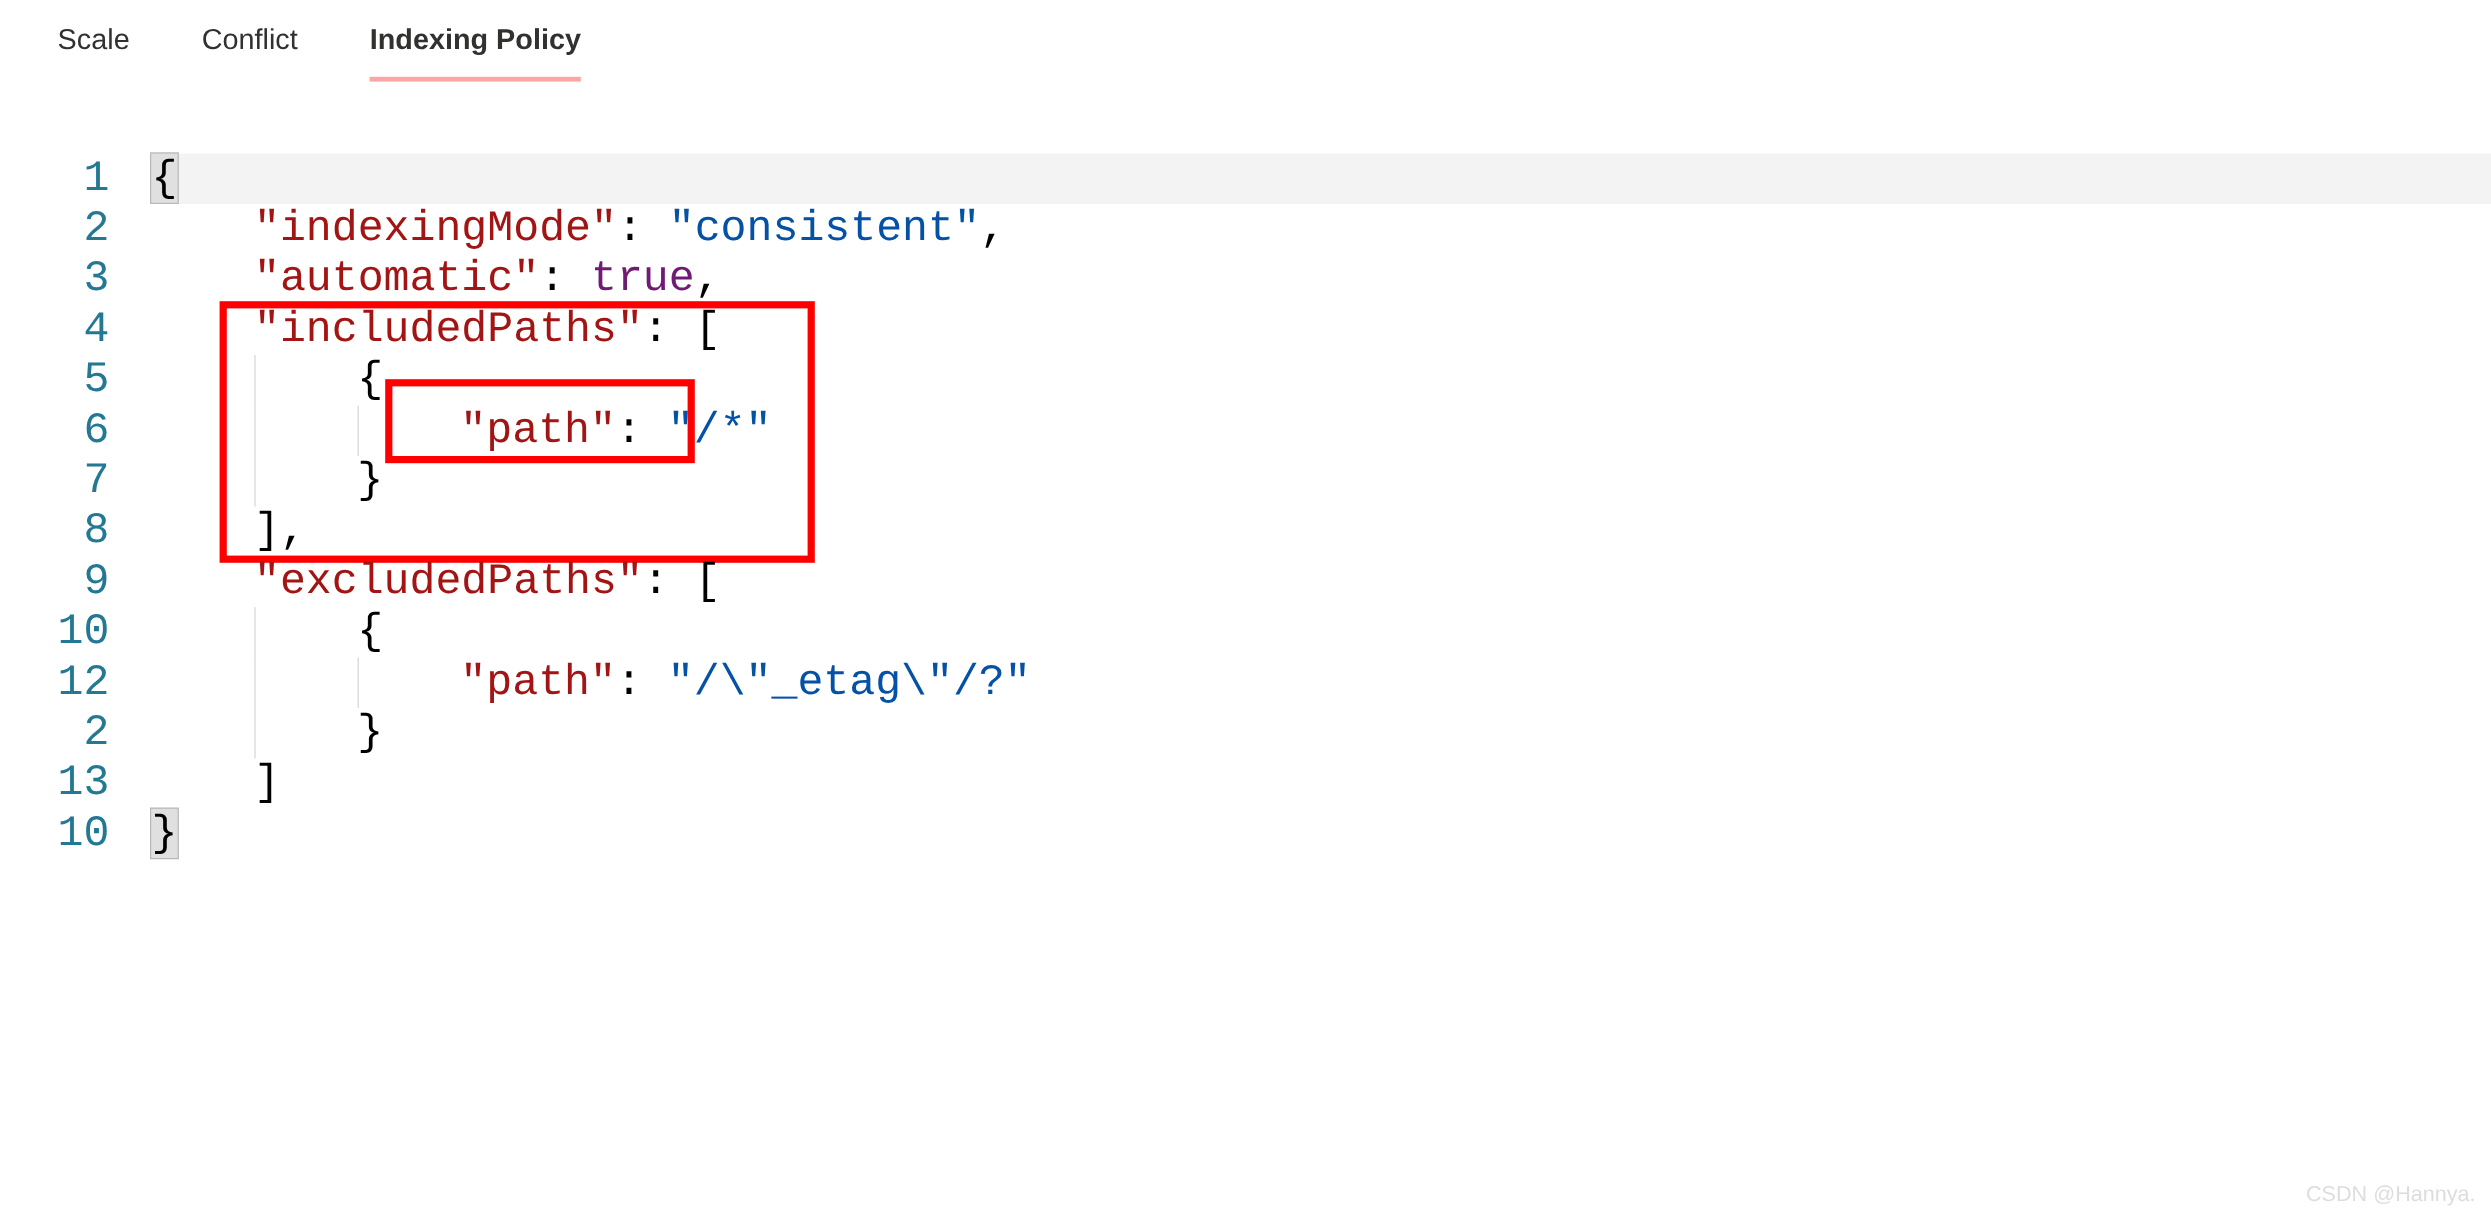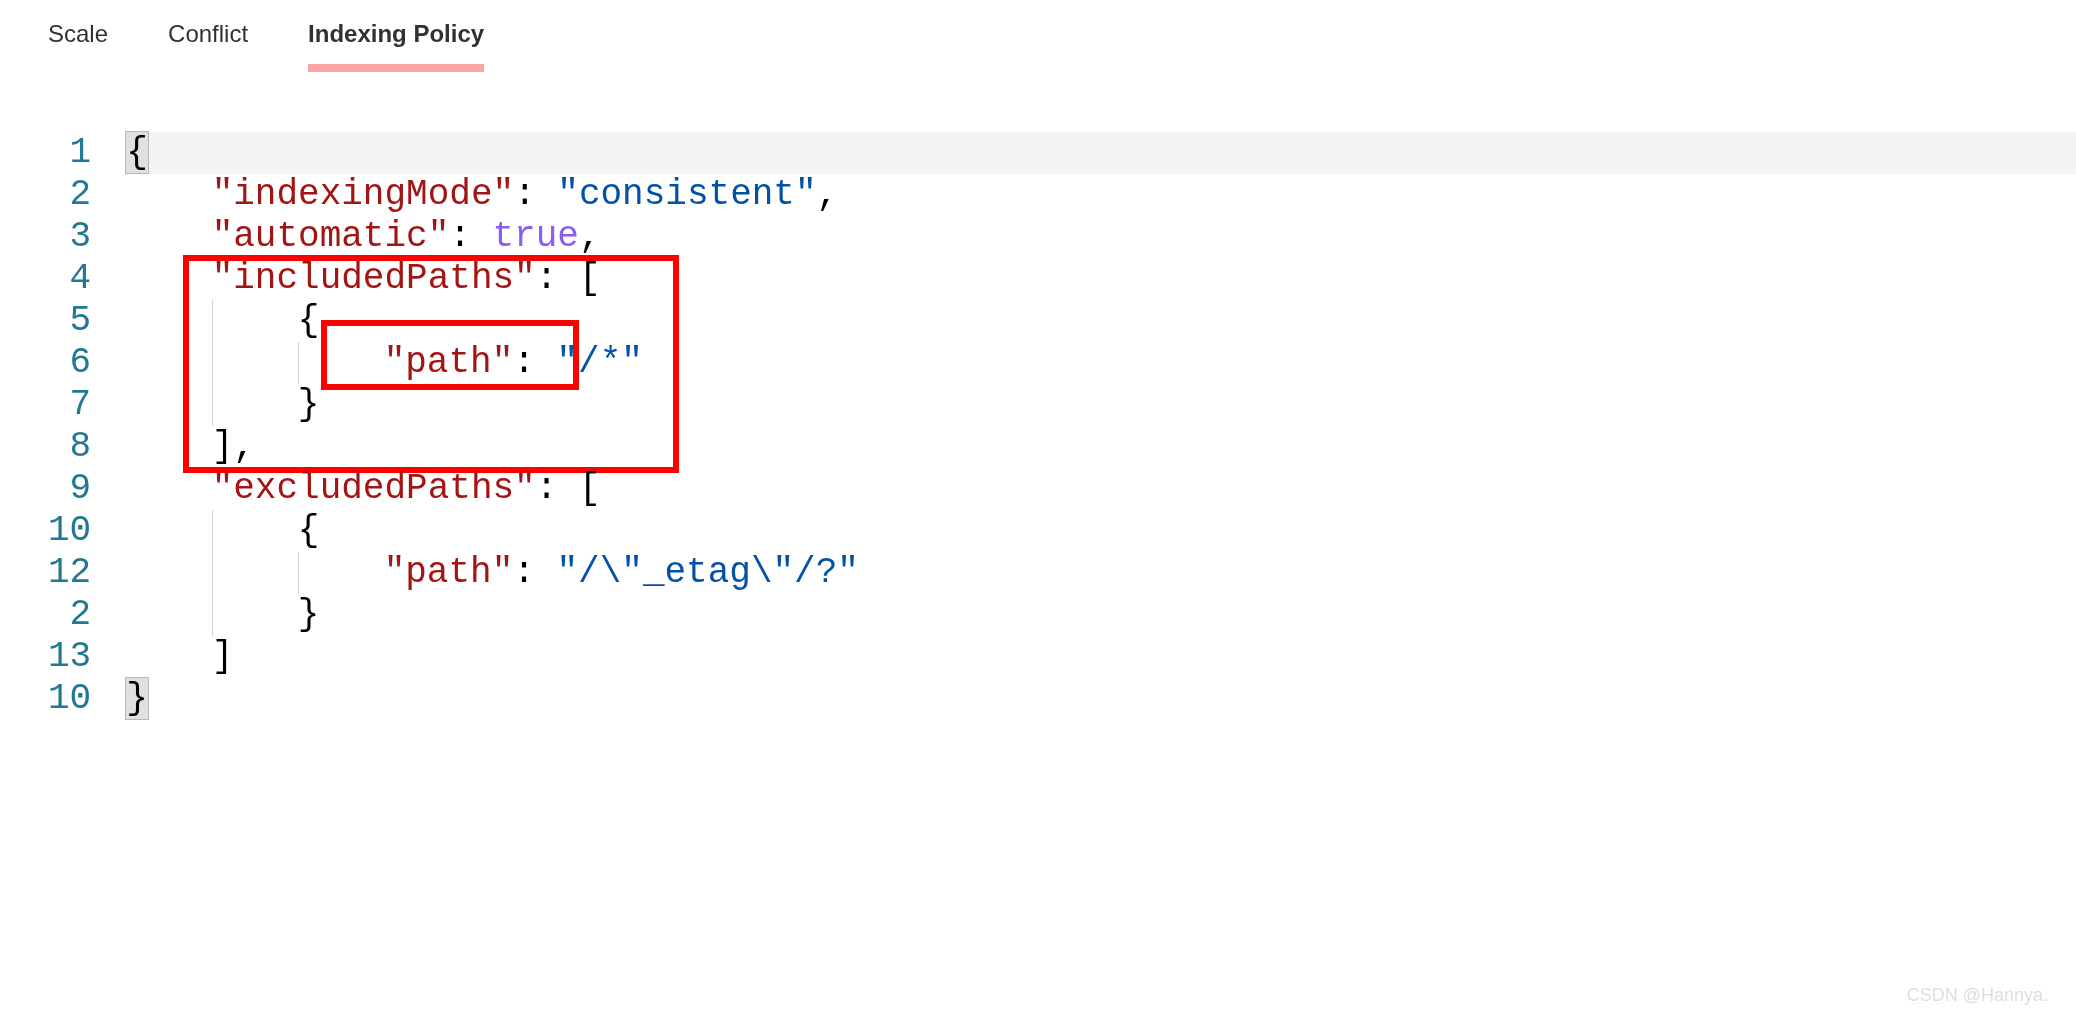--- a/index.html
+++ b/index.html
@@ -22,21 +22,21 @@
     }
     .tab {
       font-size: 24px;
       color: #323130;
       padding-bottom: 16px;
       cursor: pointer;
       font-weight: 400;
     }
     .tab.active {
       font-weight: 600;
-      border-bottom: 8px solid #fca5a5;
+      border-bottom: 4px solid #fca5a5;
     }
     .editor-container {
       margin-top: 60px;
       padding-left: 48px;
       display: flex;
     }
     .gutter {
       text-align: right;
       padding-right: 34px;
       font-family: Consolas, 'Courier New', monospace;
@@ -63,37 +63,37 @@
     .code-line.highlighted {
       background: #f3f3f3;
     }
     .brace-hl {
       background: #e0e0e0;
       border: 1px solid #b8b8b8;
     }
     .str { color: #a31515; }
     .key { color: #0451a5; }
     .punc { color: #000000; }
-    .bool { color: #8b5cf6; }
+    .bool { color: #701a75; }
     .indent-guide {
       border-left: 1px solid #d4d4d4;
       display: inline-block;
       width: 86px;
       height: 100%;
       vertical-align: top;
     }
     .red-box-outer {
       position: absolute;
       border: 6px solid #ff0000;
       pointer-events: none;
     }
     .watermark {
       position: absolute;
       bottom: 8px;
-      right: 28px;
+      right: 13px;
       font-size: 18px;
       color: #dddddd;
       font-family: sans-serif;
     }
   </style>
 </head>
 <body>
 
 <div class="tabs">
   <div class="tab">Scale</div>

